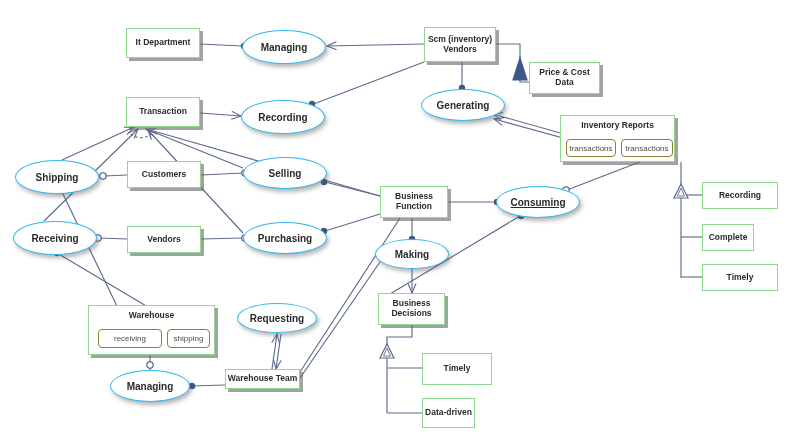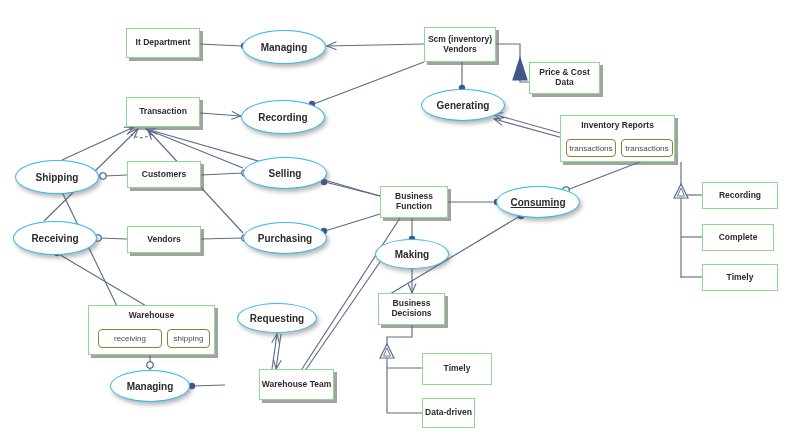--- a/index.html
+++ b/index.html
@@ -211,21 +211,21 @@
   </div>
 
   <div class="node box" style="left:127px;top:226px;width:74px;height:27px;">
     <span class="lbl">Vendors</span>
   </div>
 
   <div class="node ellipse" style="left:243px;top:222px;width:84px;height:32px;">
     <span class="lbl">Purchasing</span>
   </div>
 
-  <div class="node box plain" style="left:702px;top:224px;width:72px;height:27px;">
+  <div class="node box plain" style="left:702px;top:224px;width:52px;height:27px;">
     <span class="lbl">Complete</span>
   </div>
 
   <div class="node ellipse" style="left:375px;top:239px;width:74px;height:30px;">
     <span class="lbl">Making</span>
   </div>
 
   <div class="node box plain" style="left:702px;top:264px;width:76px;height:27px;">
     <span class="lbl">Timely</span>
   </div>
@@ -249,21 +249,21 @@
   </div>
 
   <div class="node box plain" style="left:422px;top:353px;width:70px;height:32px;">
     <span class="lbl">Timely</span>
   </div>
 
   <div class="node ellipse" style="left:110px;top:370px;width:80px;height:32px;">
     <span class="lbl">Managing</span>
   </div>
 
-  <div class="node box" style="left:225px;top:369px;width:75px;height:31px;margin-left:34px;">
+  <div class="node box" style="left:225px;top:369px;width:75px;height:20px;">
     <span class="lbl">Warehouse Team</span>
   </div>
 
   <div class="node box plain" style="left:422px;top:398px;width:53px;height:30px;">
     <span class="lbl">Data-driven</span>
   </div>
 
 </div>
 
 </body></html>

